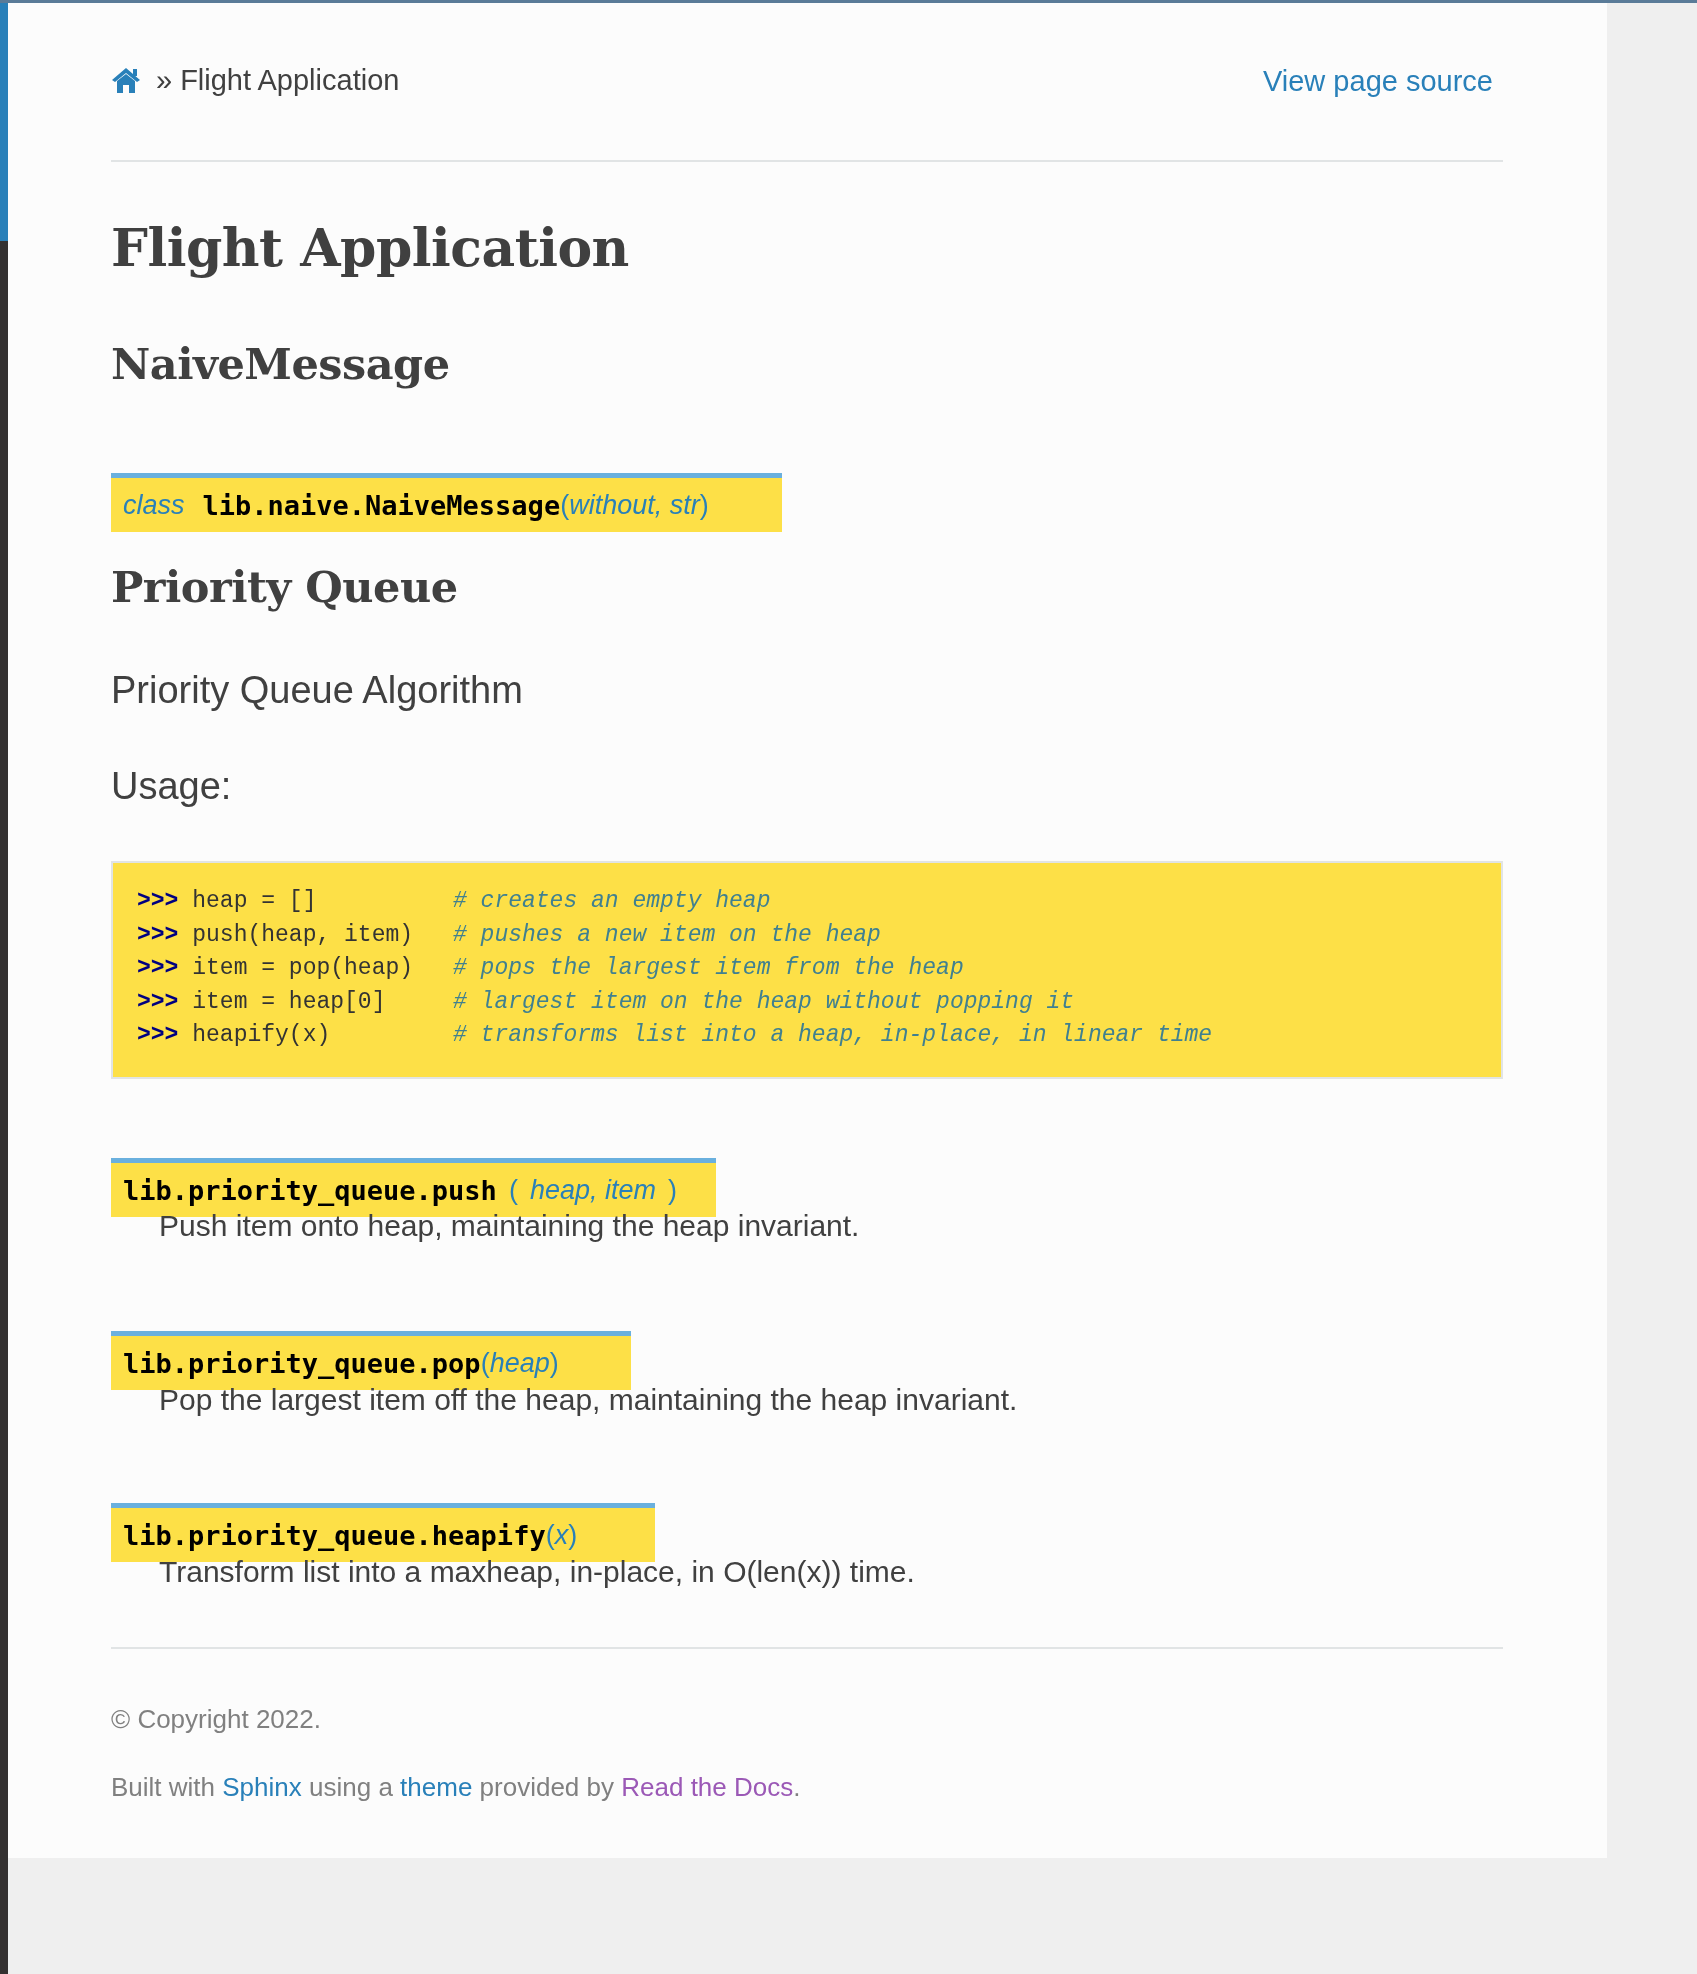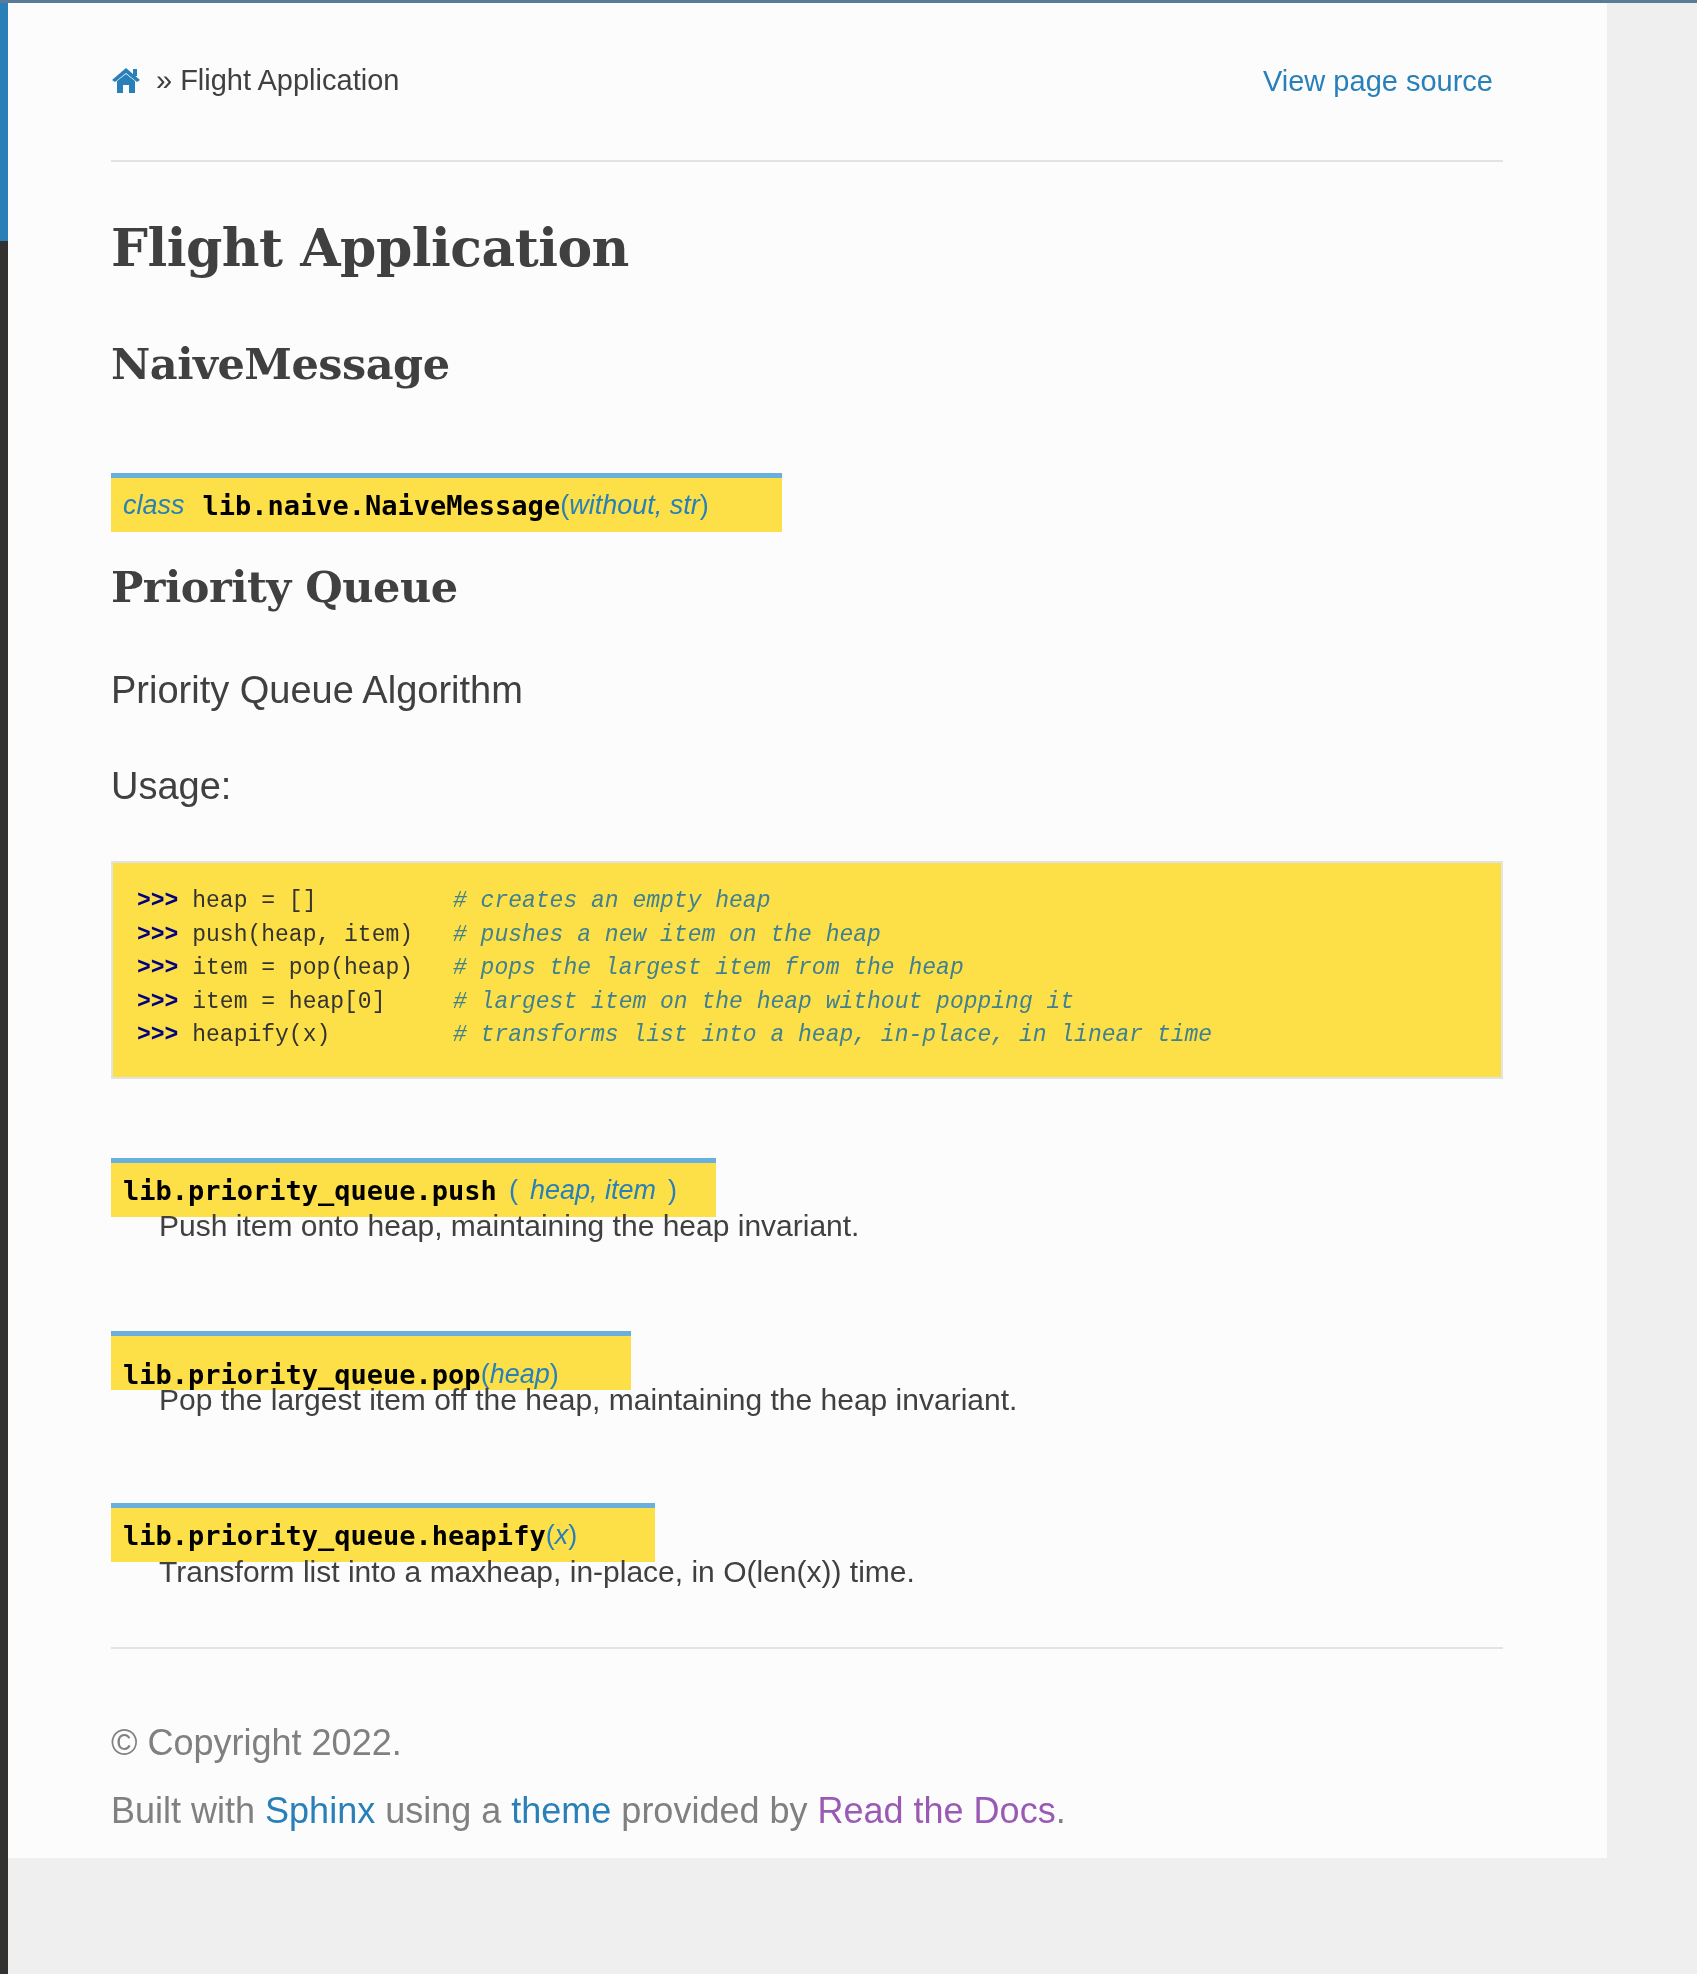--- a/index.html
+++ b/index.html
@@ -46,21 +46,21 @@
     background: #fde047; border: 2px solid #e1e4e5; box-sizing: border-box;
   }
   .code-line {
     position: absolute; left: 24px; height: 33px; line-height: 33px;
     font-family: "Liberation Mono", "DejaVu Sans Mono", monospace; font-size: 23px; color: #333; white-space: pre;
   }
   .code-line .prompt { color: #000080; font-weight: bold; }
   .code-line .src { color: #333333; }
   .code-line .cm { position: absolute; left: 316px; color: #408090; font-style: italic; }
 
-  .footer-text { left: 111px; font-size: 36px; line-height: 38px; color: #808080; margin-top: 24px; }
+  .footer-text { left: 111px; font-size: 26px; line-height: 38px; color: #808080; }
   .footer-text a { text-decoration: none; }
   .link-blue { color: #2980b9; }
   .link-purple { color: #9b59b6; }
 </style>
 </head>
 <body>
 
 <div class="topline"></div>
 <div class="leftstrip-top"></div>
 <div class="leftstrip-bot"></div>
@@ -105,21 +105,21 @@
 </div>
 
 <div class="sig" style="top:1129px; width:605px;gap:12px;">
   <span class="name">lib.priority_queue.push</span>
   <span class="paren">(</span>
   <span class="params">heap, item</span>
   <span class="paren">)</span>
 </div>
 <div class="abs desc" style="top:1207px;">Push item onto heap, maintaining the heap invariant.</div>
 
-<div class="sig" style="top:1302px; width:520px;align-items:flex-end;">
+<div class="sig" style="top:1302px; width:520px;">
   <span class="name">lib.priority_queue.pop</span>
   <span class="paren">(</span>
   <span class="params">heap</span>
   <span class="paren">)</span>
 </div>
 <div class="abs desc" style="top:1381px;">Pop the largest item off the heap, maintaining the heap invariant.</div>
 
 <div class="sig" style="top:1474px; width:544px;">
   <span class="name">lib.priority_queue.heapify</span>
   <span class="paren">(</span>

